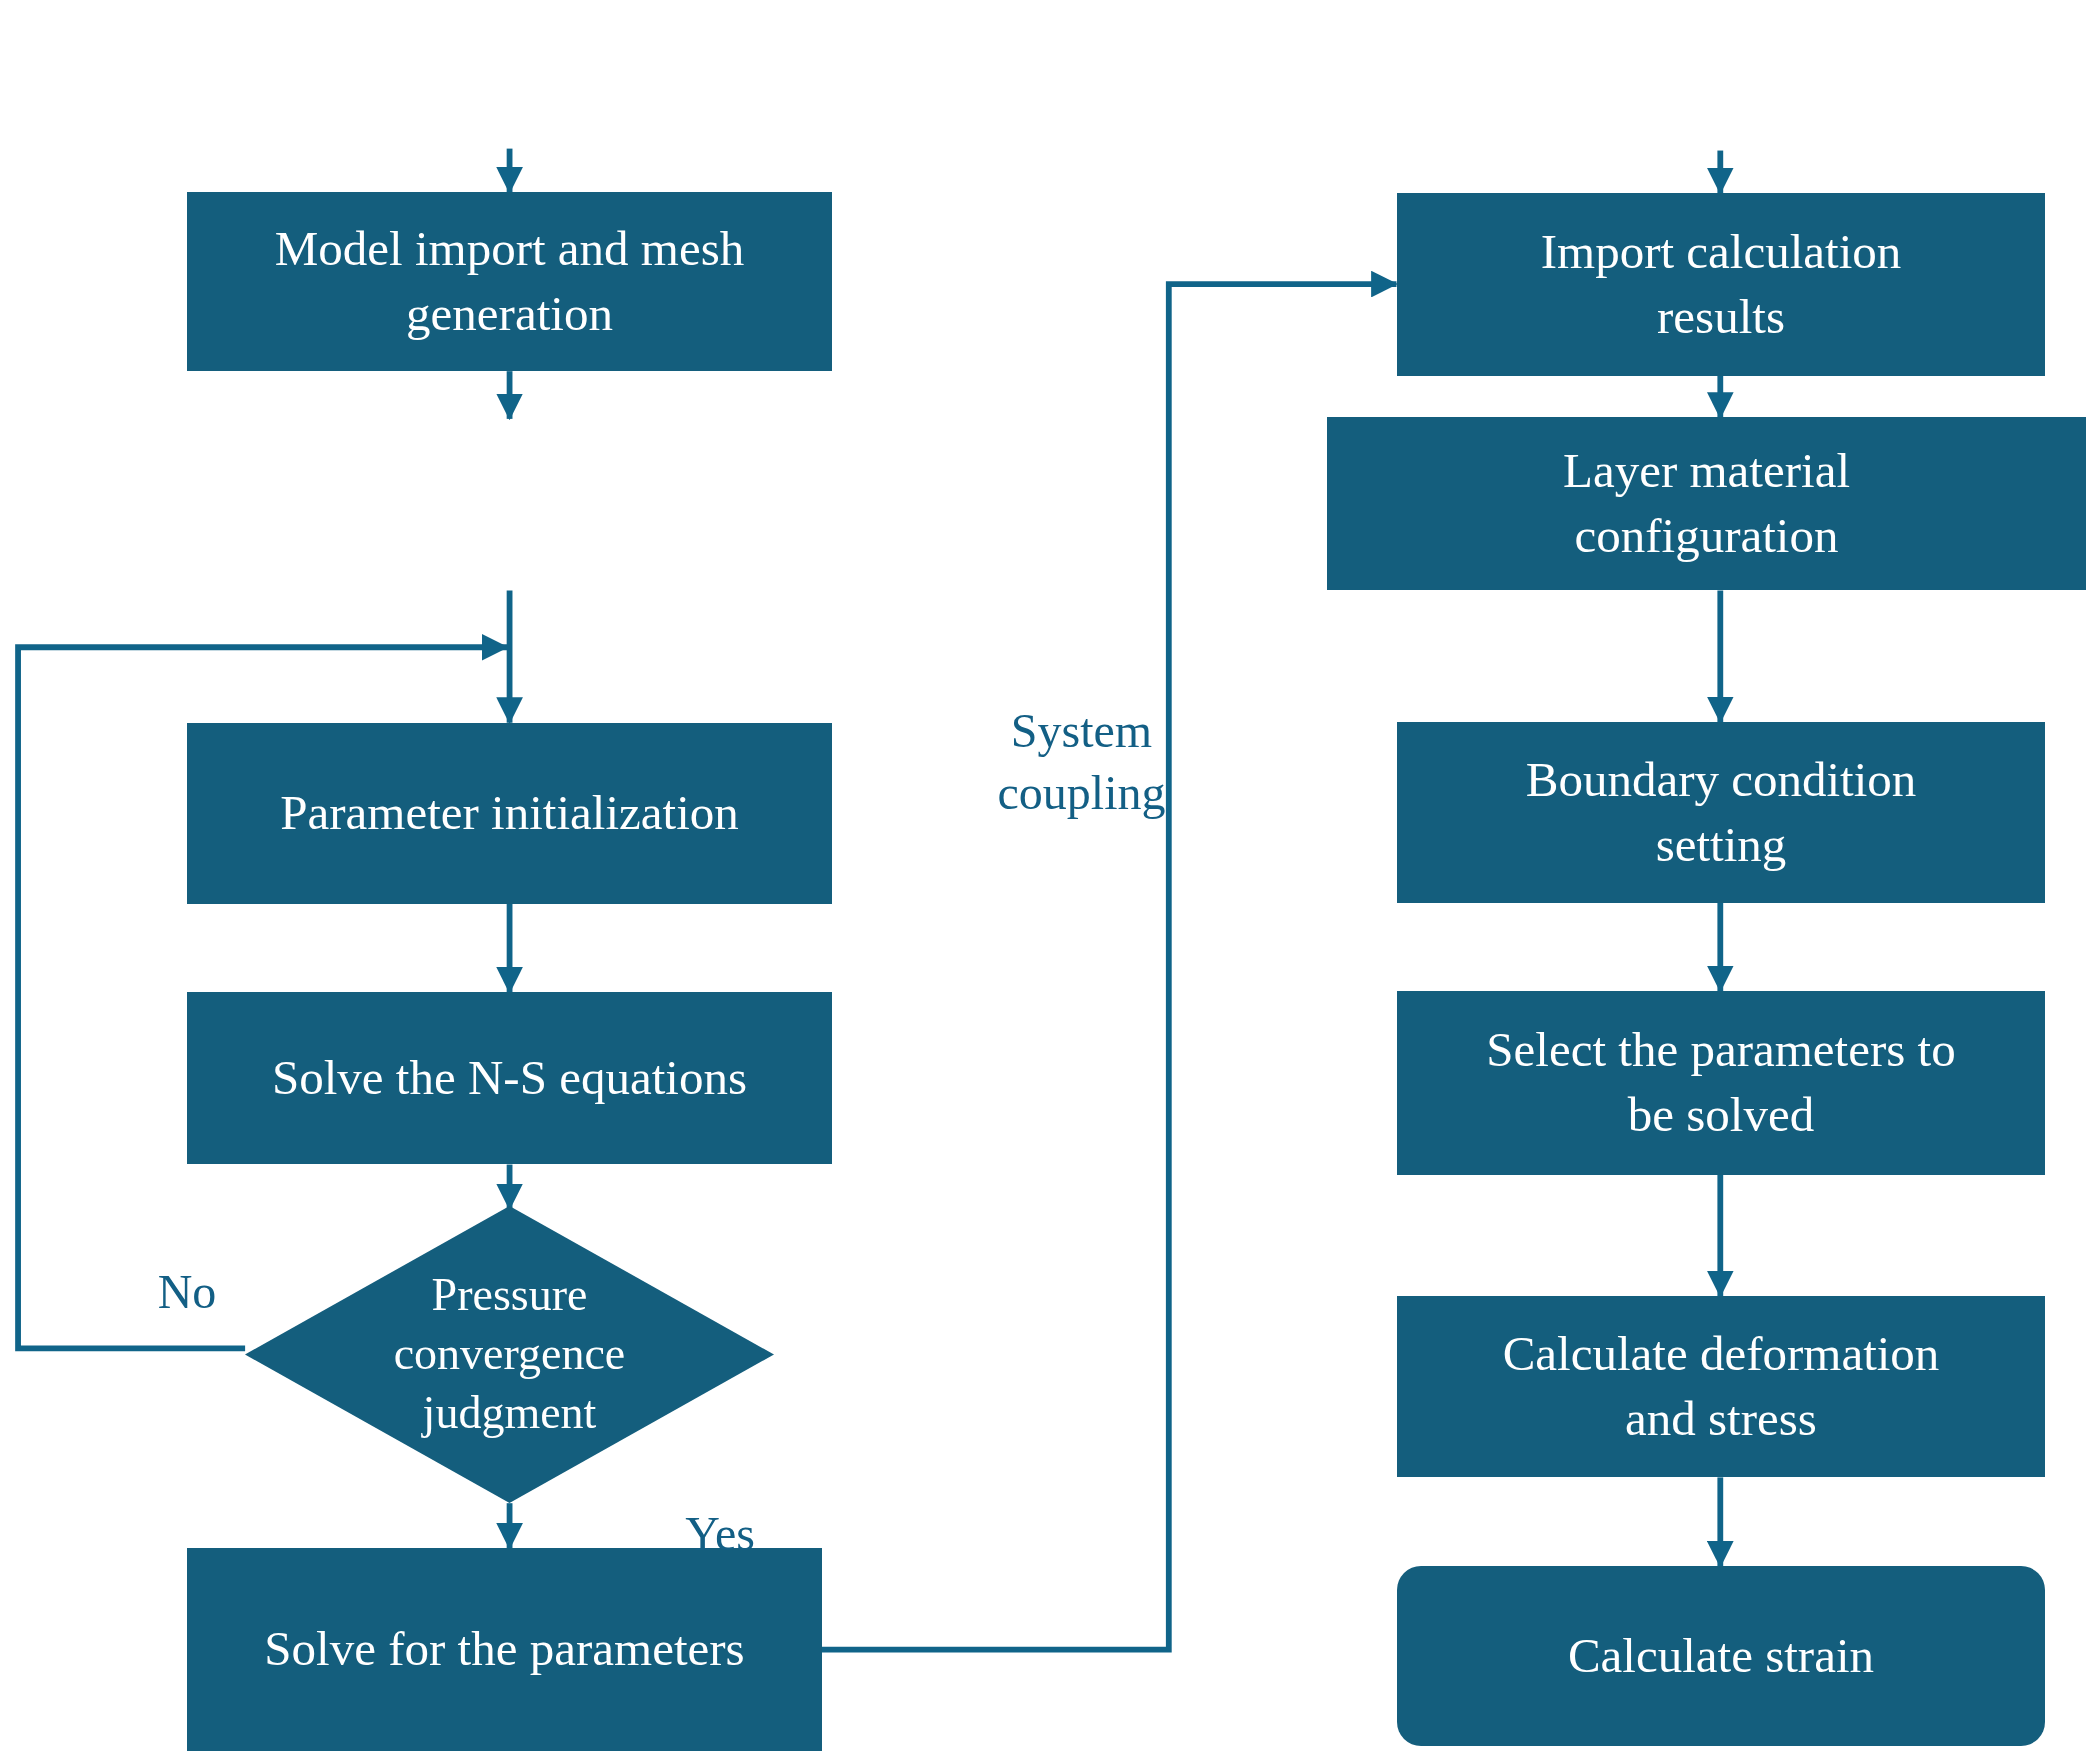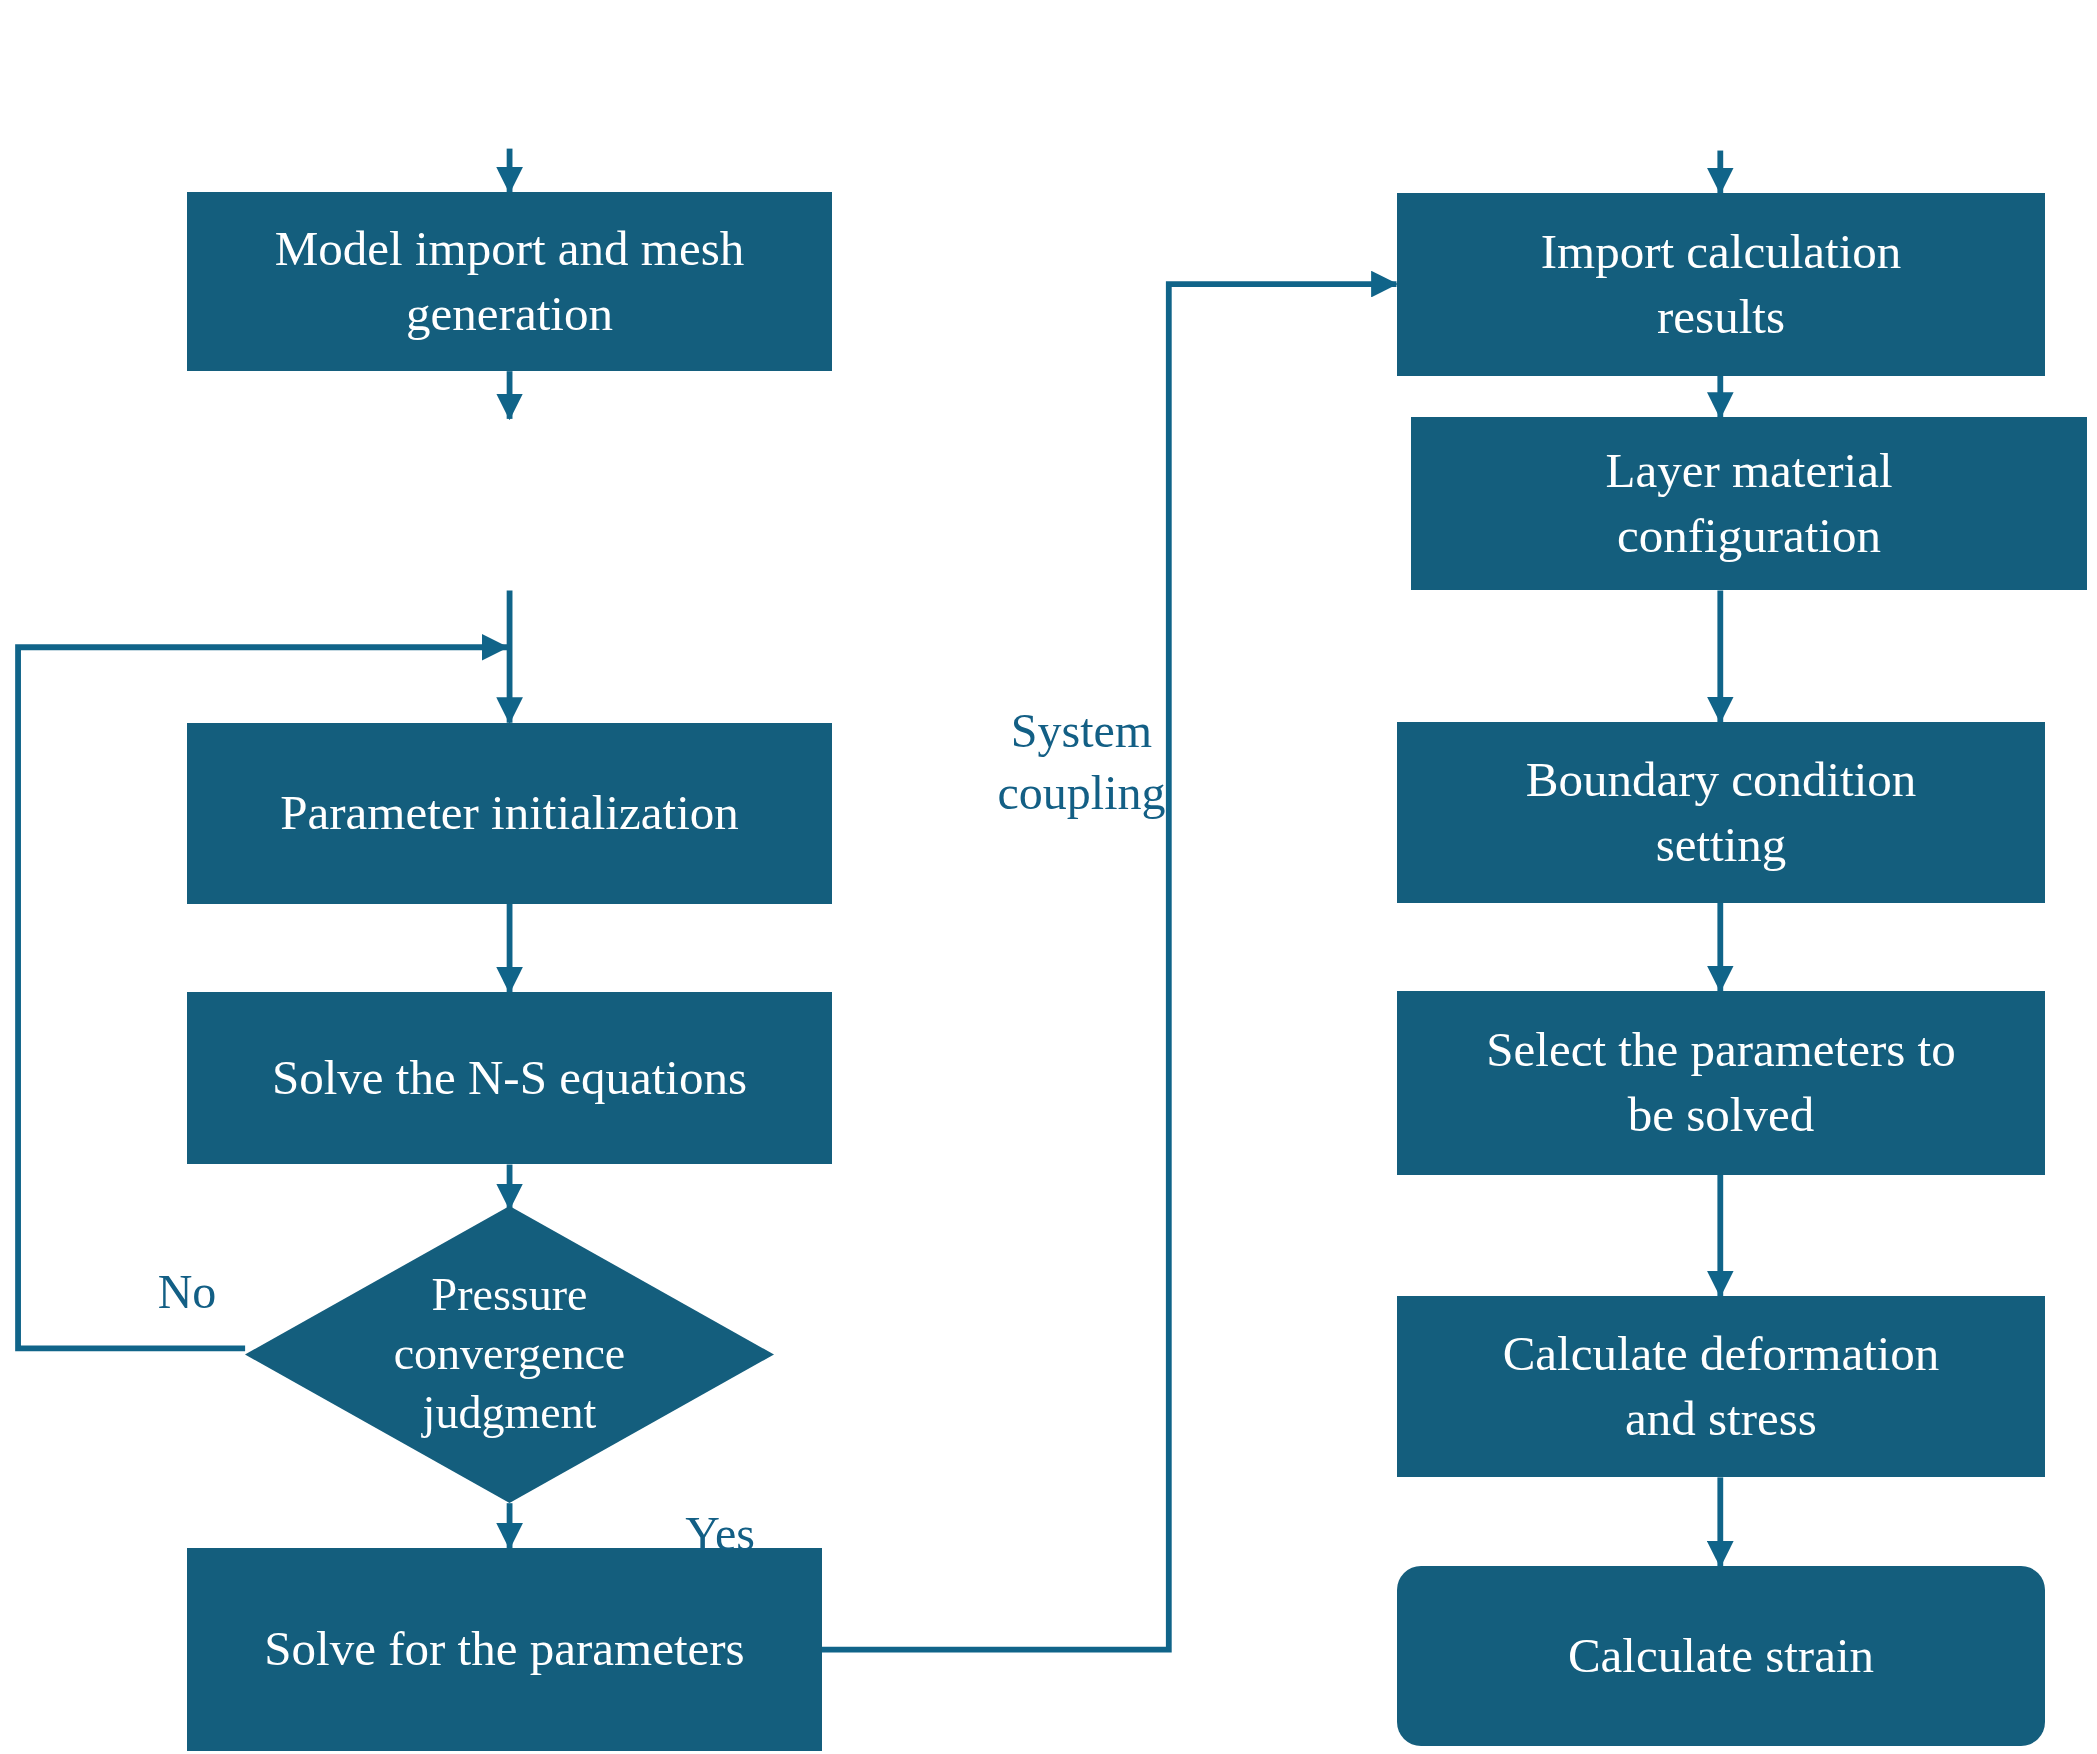--- a/index.html
+++ b/index.html
@@ -34,21 +34,21 @@
   .bx-a{left:126px;top:15px;width:761px;height:134px;}
   .bx-b{left:187px;top:192px;width:645px;height:179px;}
   .bx-c{left:187px;top:419px;width:645px;height:172px;}
   .bx-d{left:187px;top:723px;width:645px;height:181px;}
   .bx-e{left:187px;top:992px;width:645px;height:172px;}
   .bx-g{left:187px;top:1548px;width:635px;height:203px;}
   .dm-f{left:245px;top:1206px;width:529px;height:297px;}
   
   .bx-h{left:1339px;top:15px;width:755px;height:135px;}
   .bx-i{left:1397px;top:193px;width:648px;height:183px;}
-  .bx-j{left:1411px;top:417px;width:676px;height:173px;justify-content:center;}
+  .bx-j{left:1327px;top:417px;width:759px;height:173px;justify-content:center;}
   .bx-k{left:1397px;top:722px;width:648px;height:181px;}
   .bx-l{left:1397px;top:991px;width:648px;height:184px;}
   .bx-m{left:1397px;top:1296px;width:648px;height:181px;}
   .bx-n{left:1397px;top:1566px;width:648px;height:180px;border-radius:24px;}
   
   .lbl-no{left:129px;top:1261px;width:116px;}
   .lbl-yes{left:632px;top:1503px;width:123px;text-align:right;}
   .lbl-sc{left:962px;top:700px;width:239px;}
   .wire{stroke:var(--line);stroke-width:9;fill:none;}
 </style>

